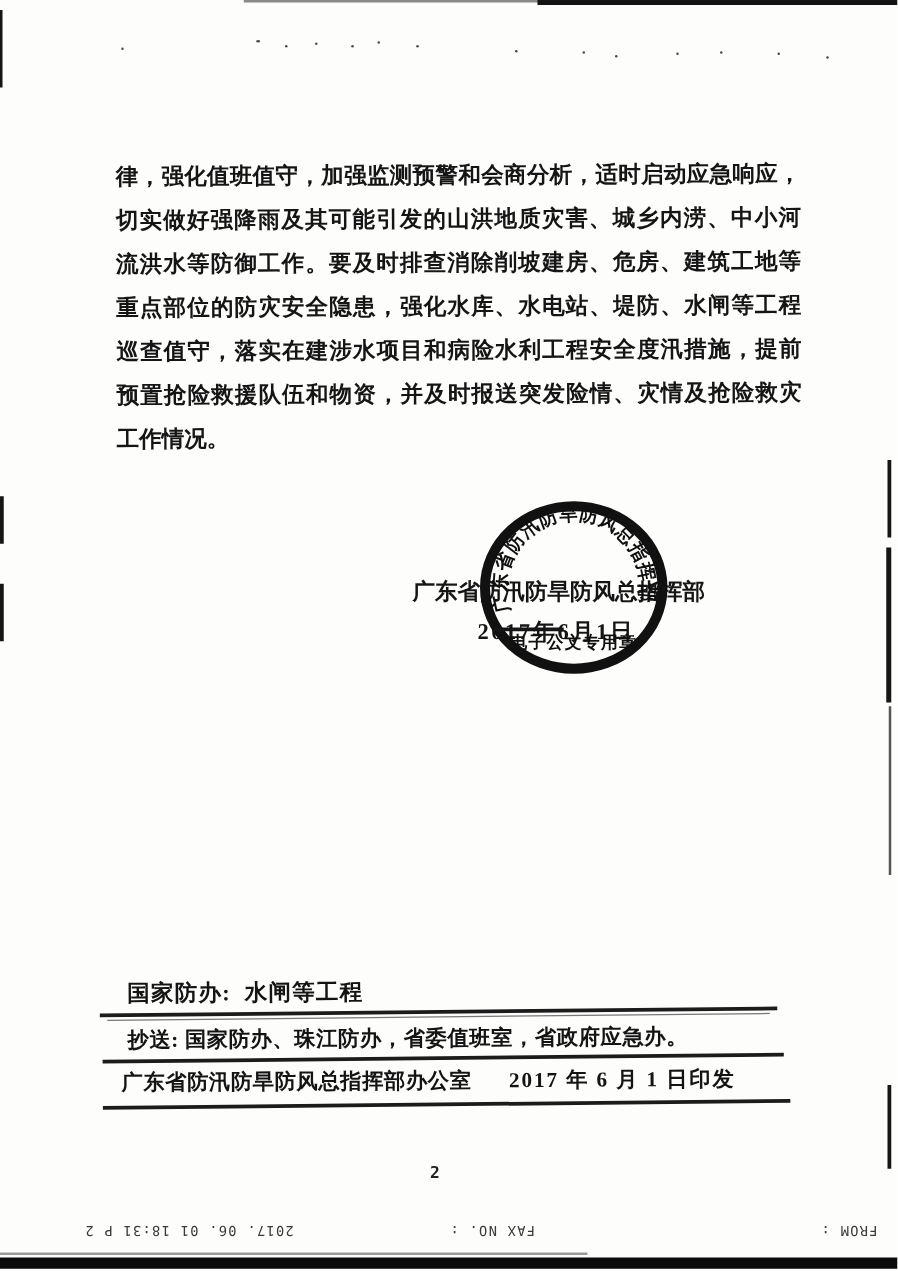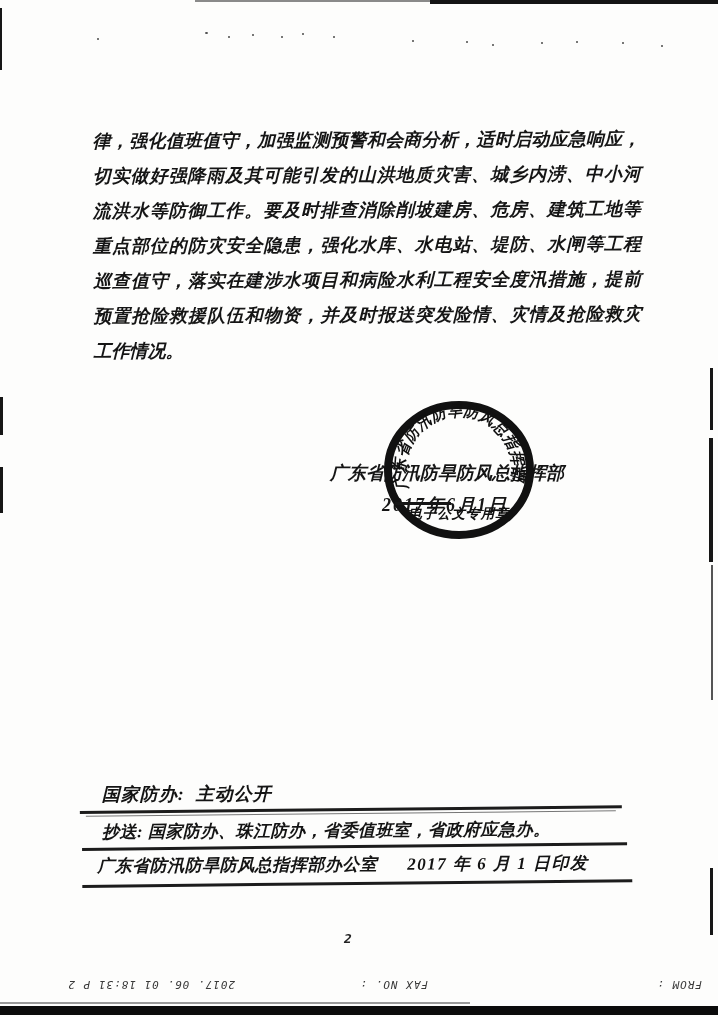--- a/index.html
+++ b/index.html
@@ -1,21 +1,21 @@
 <!DOCTYPE html>
 <html><head>
 <meta charset="utf-8">
 <style>
   html,body{margin:0;padding:0;}
   body{
     width:718px;height:1017px;position:relative;overflow:hidden;
     background:#ffffff;
     font-family:"Liberation Serif","DejaVu Serif",serif;
   }
-  .page{position:absolute;inset:0;background:#fdfdfc;font-style:italic;}
+  .page{position:absolute;inset:0;background:#fdfdfc;}
 
   
   .edge{position:absolute;background:#161616;}
   .speck{position:absolute;background:#4a4a4a;width:2px;height:2px;border-radius:50%;}
 
   
   .body-text{
     position:absolute;left:93px;top:123px;width:548px;
     font-size:18px;line-height:35px;color:#151515;
     font-weight:600;
@@ -124,21 +124,21 @@
     </defs>
     <ellipse cx="80" cy="74" rx="71" ry="65" fill="none" stroke="#111111" stroke-width="8"></ellipse>
     <text font-size="16" font-weight="bold" fill="#101010" letter-spacing="1">
       <textPath href="#seal-arc" startOffset="0" textLength="200" lengthAdjust="spacingAndGlyphs">广东省防汛防旱防风总指挥部</textPath>
     </text>
     <rect x="16" y="106" width="56" height="3" fill="#161616"></rect>
     <text x="80" y="122" font-size="13.5" font-weight="bold" fill="#101010" text-anchor="middle" letter-spacing="1">电子公文专用章</text>
   </svg>
 
   <div class="footer">
-    <div class="f-row f-pub"><span>国家防办:</span>&nbsp;&nbsp;<span>主动公开</span></div>
+    <div class="f-row f-pub"><span>国家防办:</span>&nbsp;&nbsp;<span>水闸等工程</span></div>
     <div class="rule rule-1a"></div>
     <div class="rule rule-1b"></div>
     <div class="f-row f-cc"><span>抄送:</span>&nbsp;<span>国家防办、珠江防办，省委值班室，省政府应急办。</span></div>
     <div class="rule rule-2"></div>
     <div class="f-row f-issue"><span>广东省防汛防旱防风总指挥部办公室</span><span class="date-part">2017 年 6 月 1 日印发</span></div>
     <div class="rule rule-3"></div>
   </div>
 
   <div class="page-number">2</div>
 

